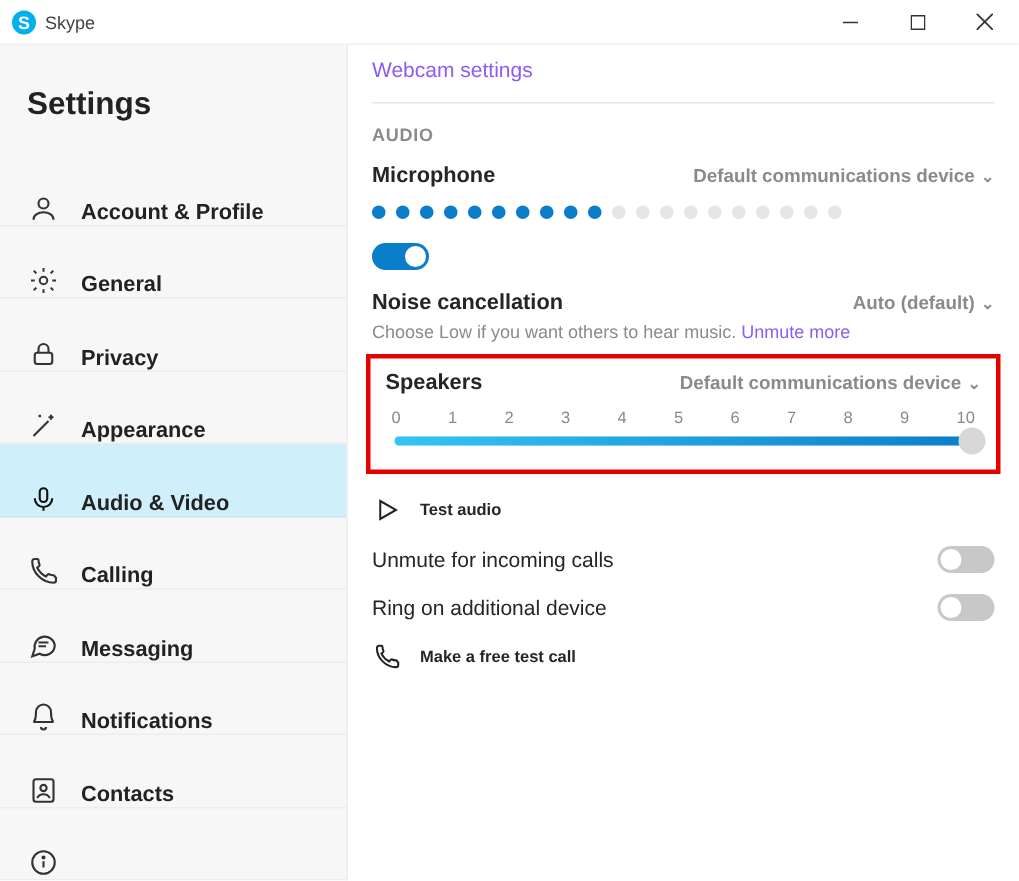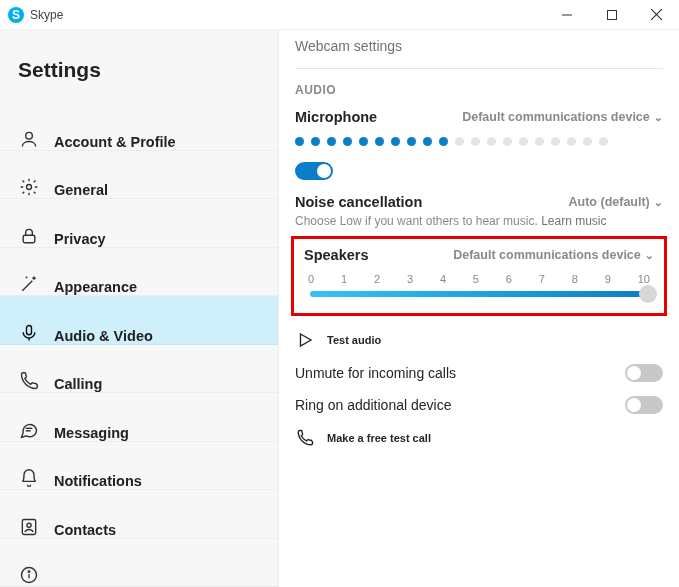--- a/index.html
+++ b/index.html
@@ -29,21 +29,21 @@
     margin-right: 6px;
   }
   .titlebar .title { font-size: 12px; color: #444; }
   .titlebar .spacer { flex: 1; }
   .winbtn { width: 45px; height: 30px; display:flex; align-items:center; justify-content:center; }
   .winbtn svg { display:block; }
 
   .body { display:flex; height: calc(587px - 30px); }
   
   .sidebar {
-    width: 279px;
+    width: 232px;
     background: #f7f7f7;
     border-right: 1px solid #eee;
     display:flex; flex-direction:column;
     padding-top: 10px;
   }
   .sidebar h1 {
     font-size: 21px;
     font-weight: 700;
     padding: 18px 18px 20px 18px;
     color: #222;
@@ -62,21 +62,21 @@
   .side-item .icon { width: 22px; height:22px; display:flex;align-items:center;justify-content:center; color:#333; }
   .side-item.active { background: #cfeffb; }
   .side-item.active .icon { color:#111; }
 
   
   .main {
     flex:1;
     padding: 8px 16px 0 16px;
     overflow:hidden;
   }
-  .link { color: #737373; font-size: 14px; cursor:pointer; }
+  .link { color: #8b5cf6; font-size: 14px; cursor:pointer; }
   .hr { border-top:1px solid #e6e6e6; margin: 14px 0; }
   .section-label { color:#8a8a8a; font-size:12px; font-weight:700; letter-spacing:0.5px; margin-bottom:12px; }
   .row { display:flex; align-items:center; justify-content:space-between; }
   .row.tight { margin-bottom:4px;gap:12px; }
   .heading { font-weight:700; font-size:14.5px; }
   .device-sel { color:#8a8a8a; font-size:12.5px; font-weight:600; display:flex; align-items:center; gap:4px; cursor:pointer; }
   .chev { font-size:11px; color:#8a8a8a; }
   .subtext { color:#8a8a8a; font-size:12px; margin-top:2px; }
   .subtext .link { font-size:12px; }
 
@@ -288,21 +288,21 @@
 
     <div class="row tight" style="margin-top:6px;">
       <div class="heading">Noise cancellation</div>
       <div class="device-sel">
         <span>Auto (default)</span>
         <span class="chev">⌄</span>
       </div>
     </div>
     <div class="subtext">
       <span>Choose Low if you want others to hear music.</span>
-      <span class="link">Learn music</span>
+      <span class="link">Unmute more</span>
     </div>
 
     <div class="highlight">
       <div class="row tight">
         <div class="heading">Speakers</div>
         <div class="device-sel">
           <span>Default communications device</span>
           <span class="chev">⌄</span>
         </div>
       </div>

